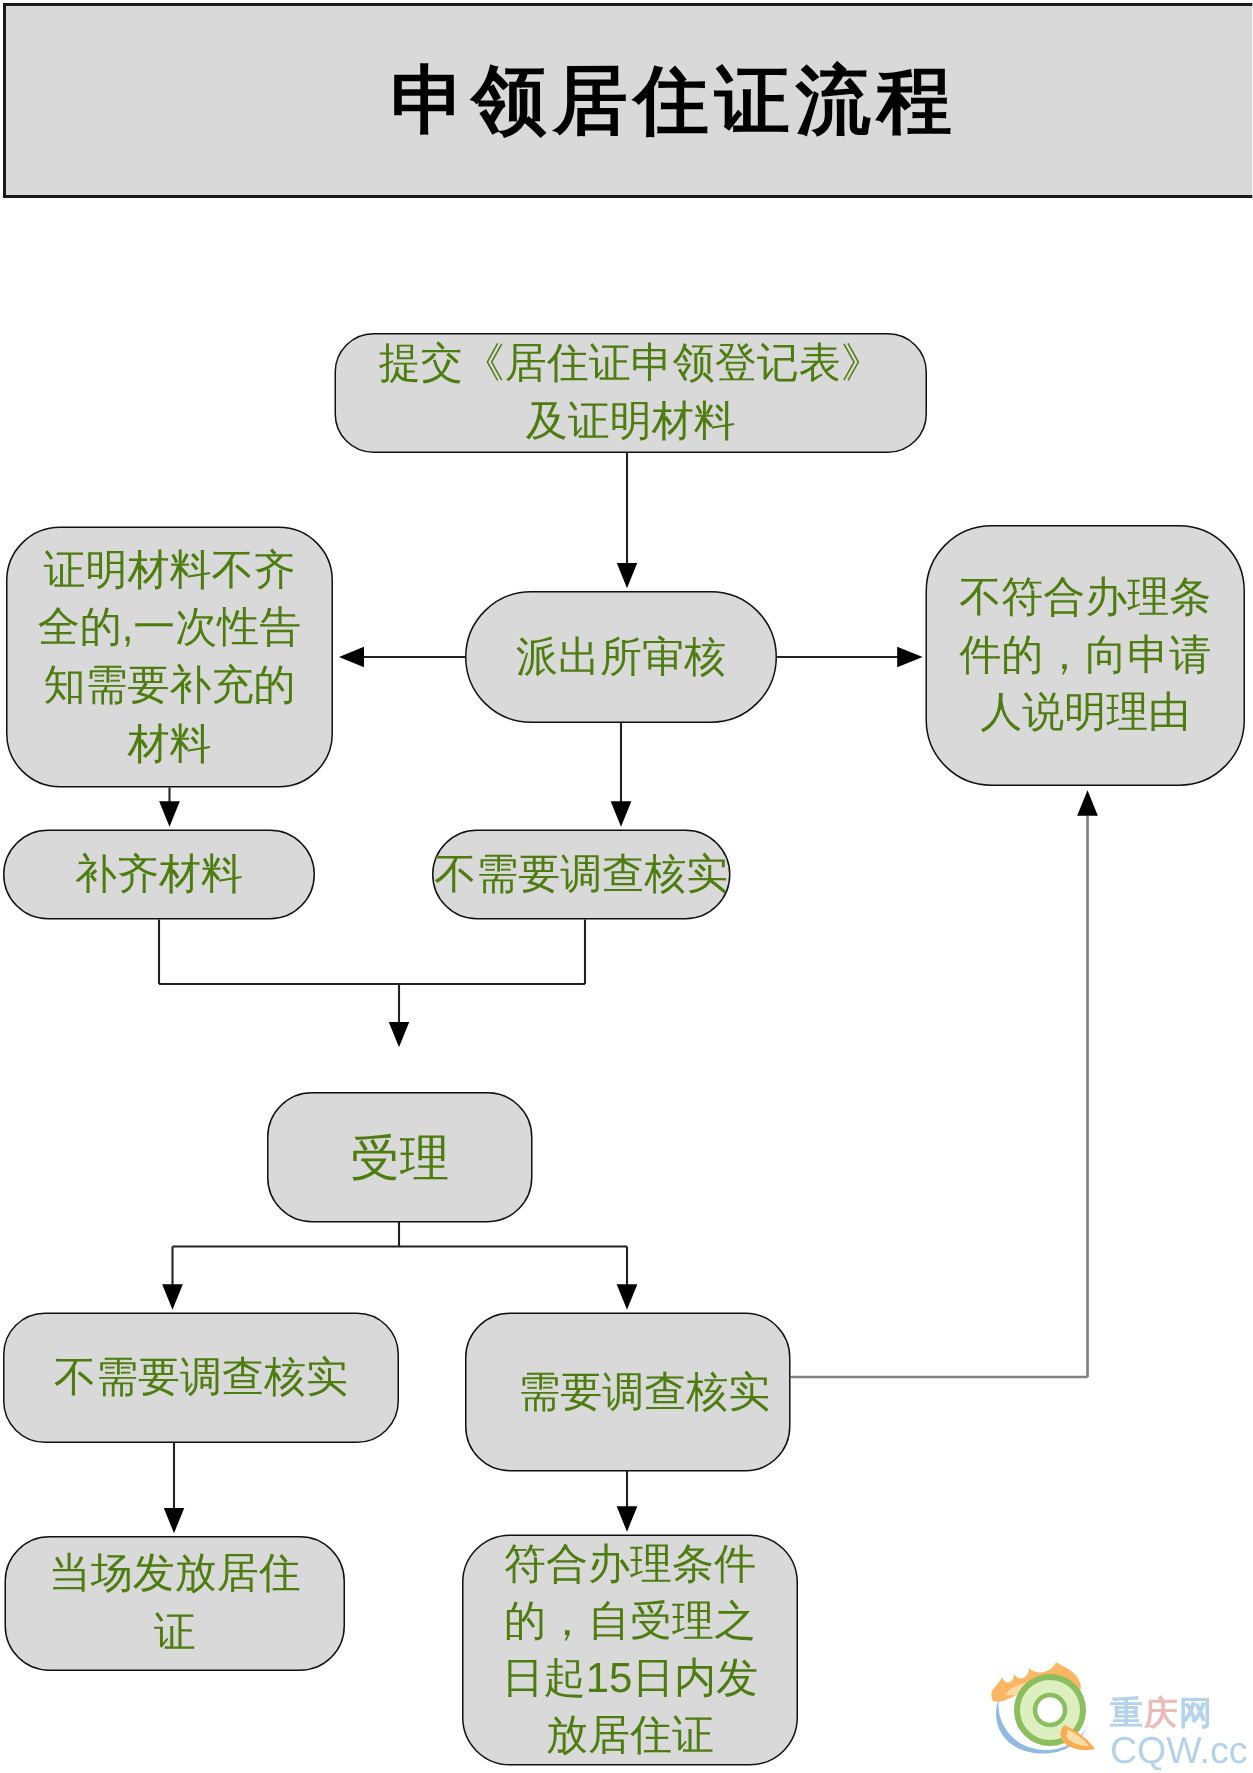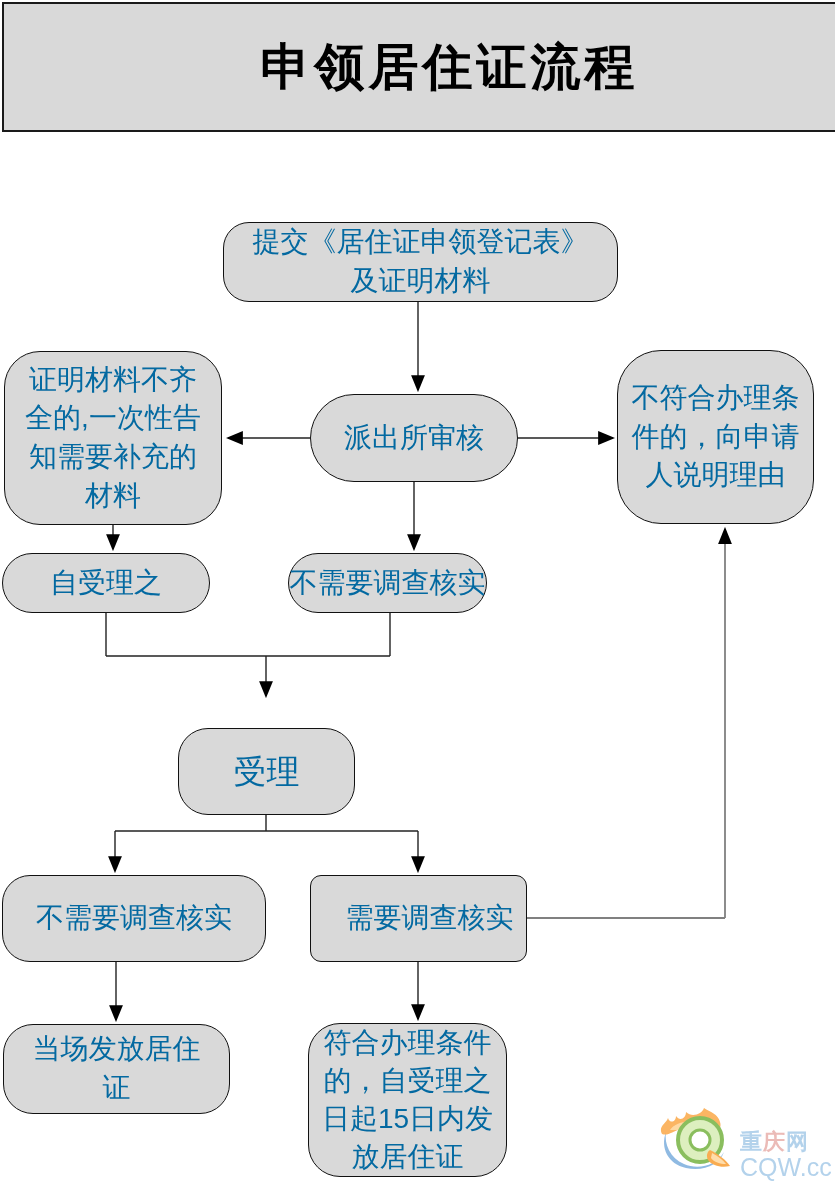--- a/index.html
+++ b/index.html
@@ -20,36 +20,36 @@
     font-family:"Liberation Serif","DejaVu Serif",serif;
     font-weight:bold;font-size:50px;letter-spacing:4px;color:#000;
   }
   
   .connectors{position:absolute;left:0;top:0;z-index:1;}
   
   .node{
     position:absolute;z-index:2;
     background:#d9d9d9;border:1.5px solid #111111;
     display:flex;align-items:center;justify-content:center;
-    text-align:center;color:#0369a1;
+    text-align:center;color:#4d7c0f;
     font-size:28px;line-height:1.38;font-weight:500;
     white-space:pre-line;
     box-sizing:border-box;
   }
   .n-submit     {left:223px;top:222px;width:395px;height:80px;border-radius:26px;}
   .n-review     {left:310px;top:394px;width:208px;height:88px;border-radius:44px;}
   .n-incomplete {left:4px;  top:351px;width:218px;height:174px;border-radius:36px;}
-  .n-reject     {left:617px;top:350px;width:197px;height:174px;border-radius:44px;}
+  .n-reject     {left:617px;top:350px;width:213px;height:174px;border-radius:44px;}
   .n-supplement {left:2px;  top:553px;width:208px;height:60px;border-radius:30px;}
   .n-complete   {left:288px;top:553px;width:199px;height:60px;border-radius:30px;}
   .n-accept     {left:178px;top:700px;width:177px;height:87px;border-radius:30px;font-size:33px;margin-top:28px;}
   .n-no-verify  {left:2px;  top:875px;width:264px;height:87px;border-radius:28px;}
-  .n-verify     {left:310px;top:875px;width:217px;height:87px;border-radius:11px;padding-left:22px;}
+  .n-verify     {left:310px;top:875px;width:217px;height:106px;border-radius:30px;padding-left:22px;}
   .n-issue-now  {left:3px;  top:1024px;width:227px;height:90px;border-radius:30px;}
-  .n-issue-later{left:308px;top:1023px;width:199px;height:154px;border-radius:32px;line-height:1.35;}
+  .n-issue-later{left:308px;top:1023px;width:224px;height:154px;border-radius:32px;line-height:1.35;}
   
   .watermark{
     position:absolute;left:652px;top:1096px;width:182px;height:86px;z-index:3;
     display:flex;align-items:flex-end;opacity:.88;
   }
   .wm-logo{position:absolute;left:0;bottom:0;}
   .wm-text{position:absolute;left:88px;bottom:2px;line-height:1;}
   .wm-name{font-size:22px;font-weight:bold;letter-spacing:1px;}
   .wm-blue{color:#a9cce9;}
   .wm-red{color:#e9b2ae;}
@@ -106,21 +106,21 @@
   <div class="node n-submit">提交《居住证申领登记表》
 及证明材料</div>
   <div class="node n-review">派出所审核</div>
   <div class="node n-incomplete">证明材料不齐
 全的,一次性告
 知需要补充的
 材料</div>
   <div class="node n-reject">不符合办理条
 件的，向申请
 人说明理由</div>
-  <div class="node n-supplement">自受理之</div>
+  <div class="node n-supplement">补齐材料</div>
   <div class="node n-complete">不需要调查核实</div>
   <div class="node n-accept">受理</div>
   <div class="node n-no-verify">不需要调查核实</div>
   <div class="node n-verify">需要调查核实</div>
   <div class="node n-issue-now">当场发放居住
 证</div>
   <div class="node n-issue-later">符合办理条件
 的，自受理之
 日起15日内发
 放居住证</div>

